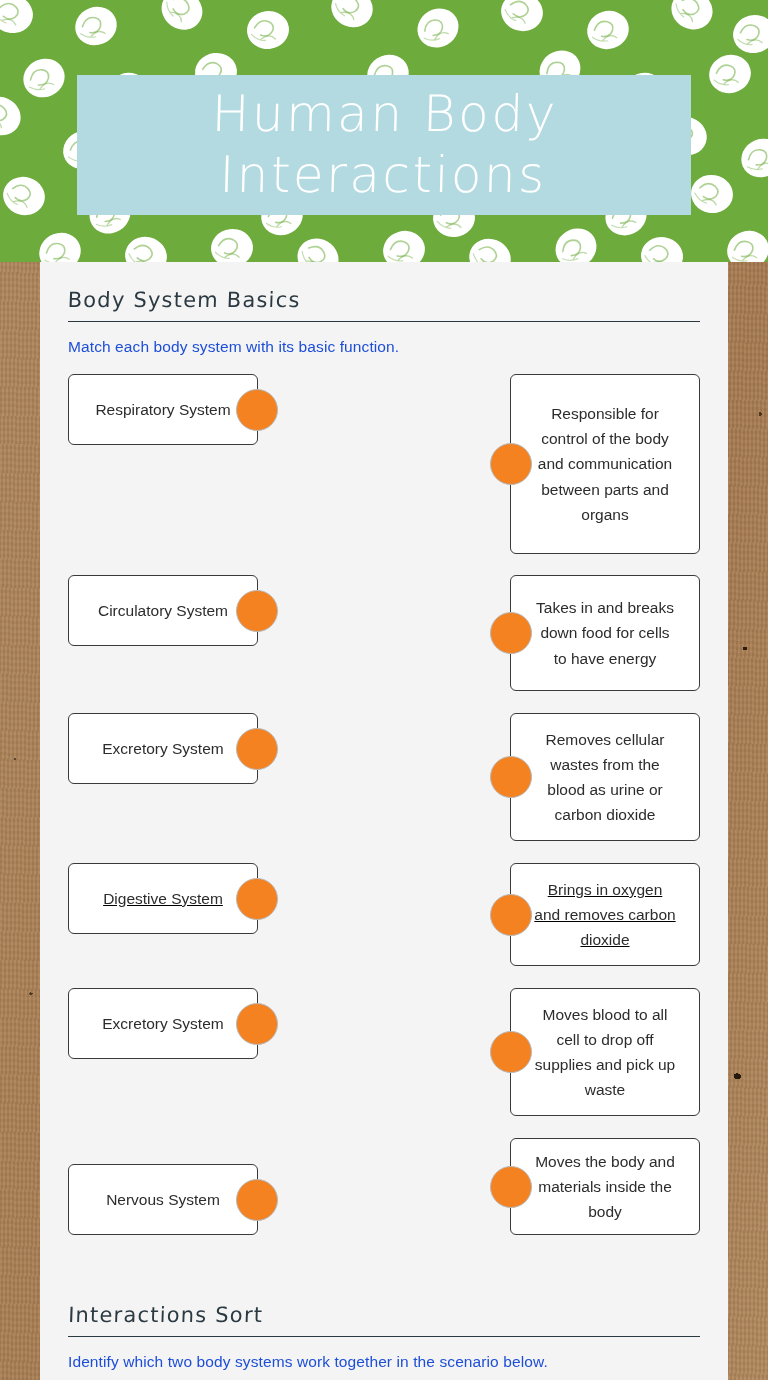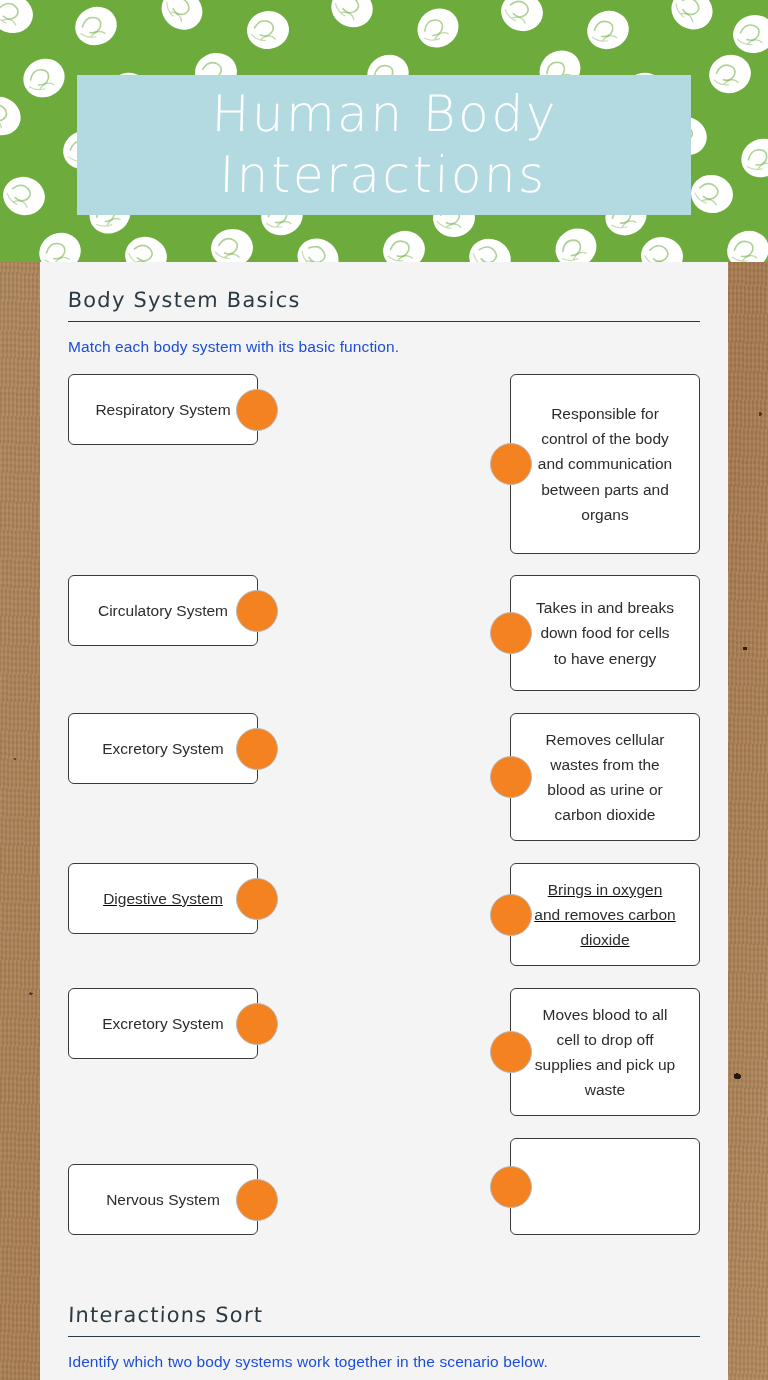--- a/index.html
+++ b/index.html
@@ -312,20 +312,21 @@
 
       <div class="match-row" style="margin-bottom:0;align-items:flex-end;">
         <div class="match-col-left">
           <div class="card" style="height:71px;">
             <span>Nervous System</span>
             <span class="dot right-edge"></span>
           </div>
         </div>
         <div class="match-col-right">
           <div class="card" style="height:97px;">
+            <span>Moves the body and materials inside the body</span>
             <span class="dot left-edge"></span>
           </div>
         </div>
       </div>
 
     </div>
   </div>
 
   <div class="section" style="margin-top:62px;">
     <div class="section-heading" style="padding-top:0;">Interactions Sort</div>

